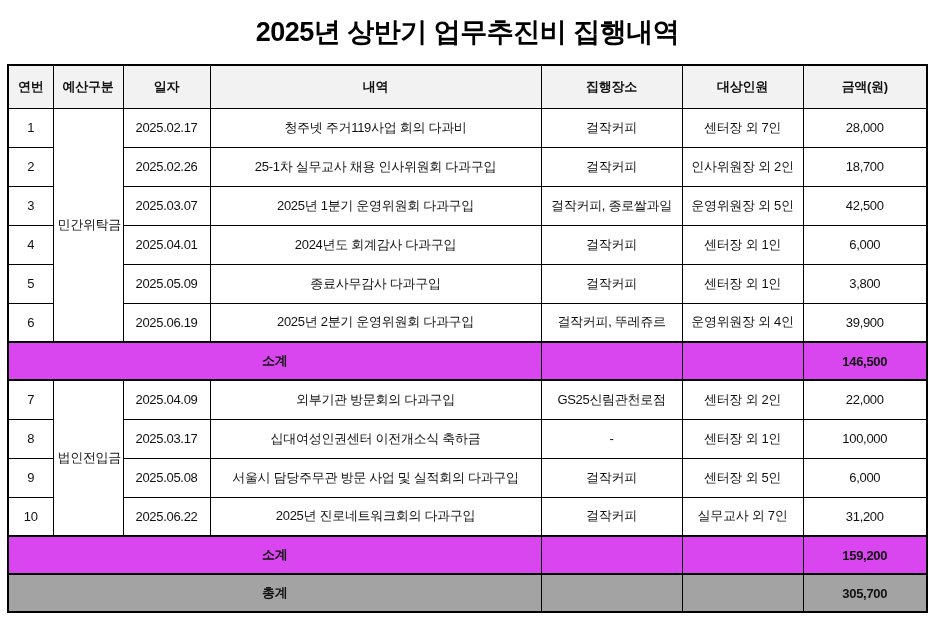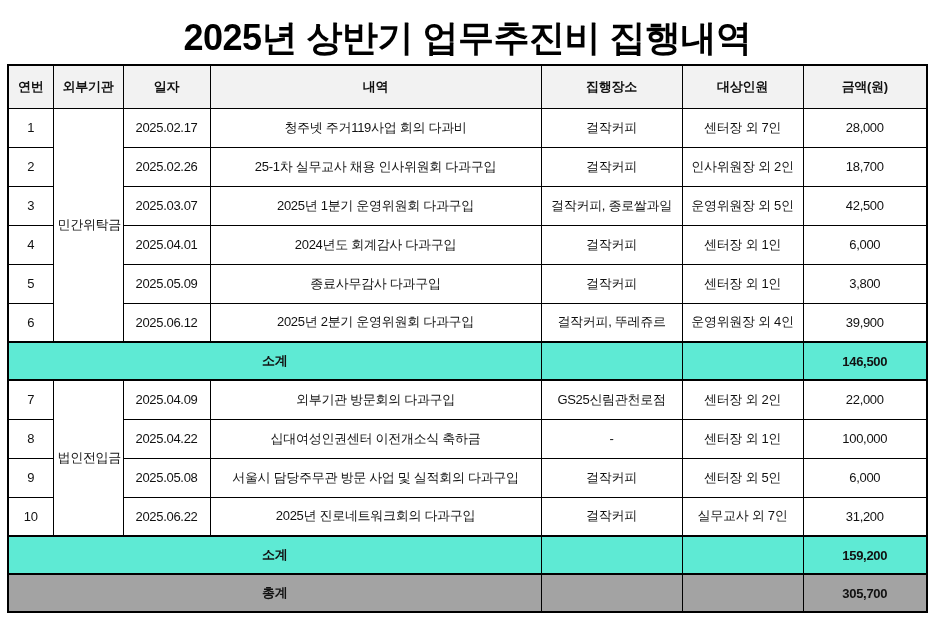--- a/index.html
+++ b/index.html
@@ -8,21 +8,21 @@
     background: #ffffff;
     font-family: "Liberation Sans", "DejaVu Sans", sans-serif;
     color: #111111;
     overflow: hidden;
   }
   .page { position: relative; width: 935px; height: 624px; }
   .doc-title {
     position: absolute;
     top: 14px; left: 0; width: 935px;
     text-align: center;
-    font-size: 36px;
+    font-size: 27px;
     font-weight: 800;
     letter-spacing: -0.5px;
     color: #000000;
   }
   table.report {
     position: absolute;
     left: 7px; top: 64px;
     width: 920px;
     border-collapse: collapse;
     table-layout: fixed;
@@ -41,21 +41,21 @@
   table.report thead th {
     background: #f2f2f2;
     font-weight: 700;
     height: 43px;
     border-bottom: 1.5px solid #000000;
   }
   tr.data-row td { height: 39px; background: #ffffff; }
   td.amount { text-align: right; padding-right: 10px; margin-left: 20px; }
   tr.subtotal-row td {
     height: 38px;
-    background: #5eead4;
+    background: #d946ef;
     font-weight: 700;
     border-top: 2px solid #000000;
     border-bottom: 2px solid #000000;
   }
   tr.total-row td {
     height: 38px;
     background: #a3a3a3;
     font-weight: 700;
     border-top: 2px solid #000000;
   }
@@ -73,21 +73,21 @@
         <col style="width:70px">
         <col style="width:87px">
       <col style="width:331px">
         <col style="width:141px">
         <col style="width:121px">
         <col style="width:124px">
     </colgroup>
     <thead>
       <tr>
         <th>연번</th>
-        <th>외부기관</th>
+        <th>예산구분</th>
         <th>일자</th>
         <th>내역</th>
         <th>집행장소</th>
         <th>대상인원</th>
         <th>금액(원)</th>
       </tr>
     </thead>
     <tbody>
       <tr class="data-row">
         <td>1</td>
@@ -125,21 +125,21 @@
       <tr class="data-row">
         <td>5</td>
         <td>2025.05.09</td>
         <td>종료사무감사 다과구입</td>
         <td>걸작커피</td>
         <td>센터장 외 1인</td>
         <td class="amount">3,800</td>
       </tr>
       <tr class="data-row">
         <td>6</td>
-        <td>2025.06.12</td>
+        <td>2025.06.19</td>
         <td>2025년 2분기 운영위원회 다과구입</td>
         <td>걸작커피, 뚜레쥬르</td>
         <td>운영위원장 외 4인</td>
         <td class="amount">39,900</td>
       </tr>
       <tr class="subtotal-row">
         <td colspan="4">소계</td>
         <td></td>
         <td></td>
         <td class="amount">146,500</td>
@@ -148,21 +148,21 @@
         <td>7</td>
         <td class="category-cell" rowspan="4">법인전입금</td>
         <td>2025.04.09</td>
         <td>외부기관 방문회의 다과구입</td>
         <td>GS25신림관천로점</td>
         <td>센터장 외 2인</td>
         <td class="amount">22,000</td>
       </tr>
       <tr class="data-row">
         <td>8</td>
-        <td>2025.04.22</td>
+        <td>2025.03.17</td>
         <td>십대여성인권센터 이전개소식 축하금</td>
         <td>-</td>
         <td>센터장 외 1인</td>
         <td class="amount">100,000</td>
       </tr>
       <tr class="data-row">
         <td>9</td>
         <td>2025.05.08</td>
         <td>서울시 담당주무관 방문 사업 및 실적회의 다과구입</td>
         <td>걸작커피</td>

